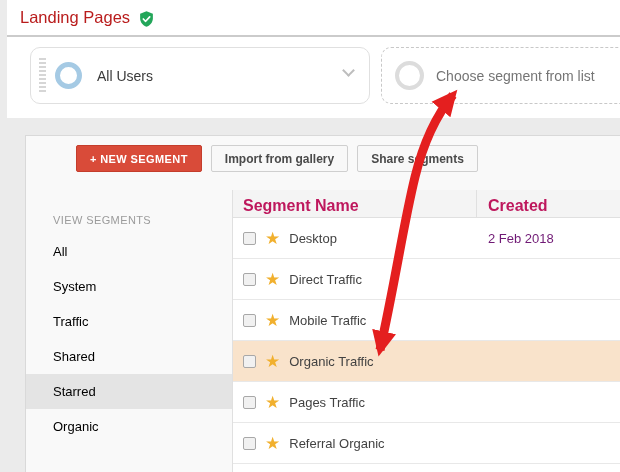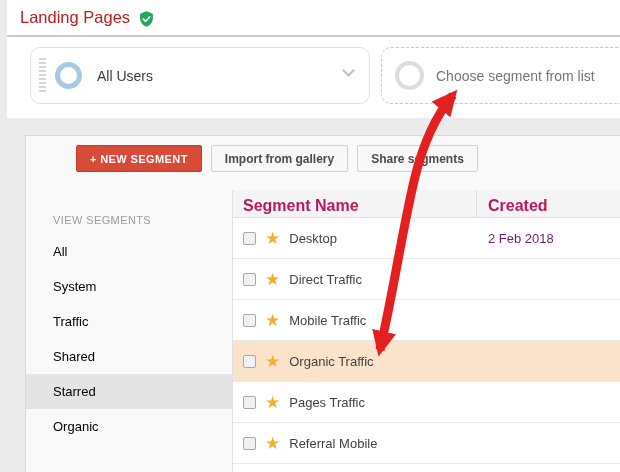--- a/index.html
+++ b/index.html
@@ -136,21 +136,21 @@
       </div>
       <div class="trow">
         <span class="checkbox"></span>
         <span class="star">★</span>
         <span class="rname">Pages Traffic</span>
         <span class="rcreated"></span>
       </div>
       <div class="trow">
         <span class="checkbox"></span>
         <span class="star">★</span>
-        <span class="rname">Referral Mobile</span>
+        <span class="rname">Referral Organic</span>
         <span class="rcreated"></span>
       </div>
     </div>
   </div>
 
   <svg class="arrow-overlay" viewBox="0 0 620 472">
     <defs>
       <marker id="ah" viewBox="0 0 10 10" refX="7" refY="5" markerWidth="3" markerHeight="3" orient="auto-start-reverse">
         <path d="M0 0.5 L9.5 5 L0 9.5 z" fill="#e41f1f"></path>
       </marker>

